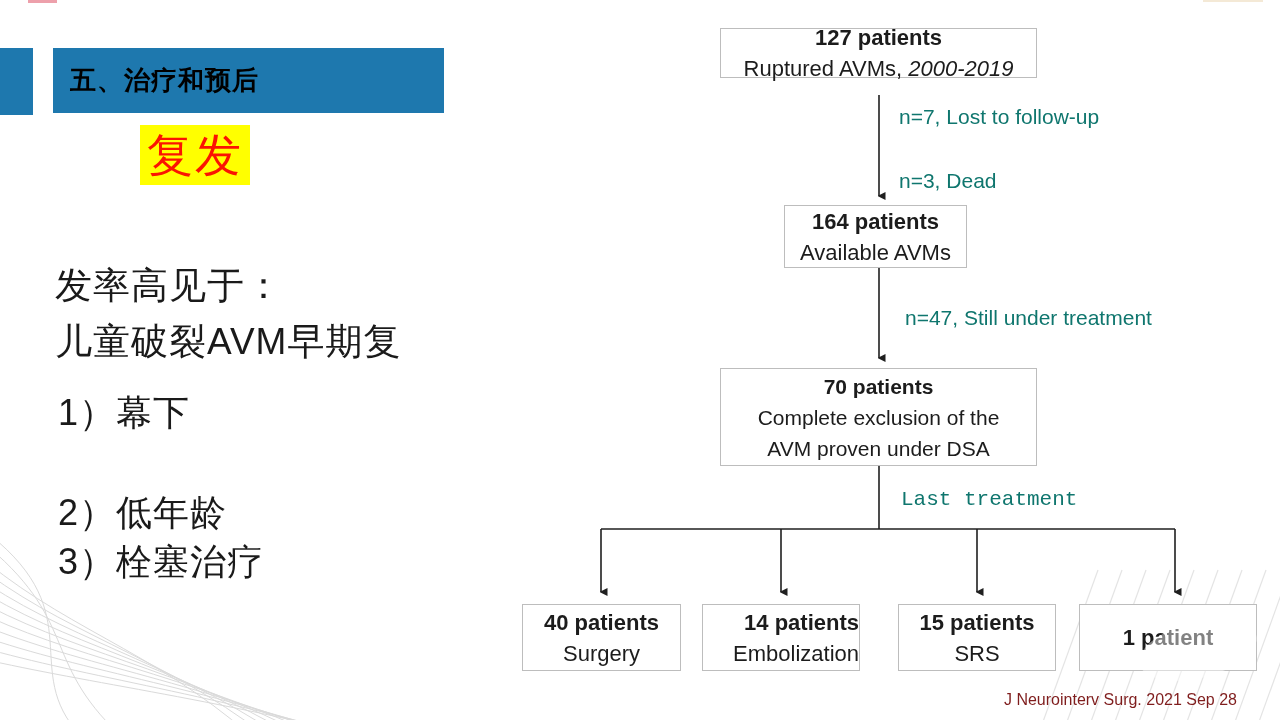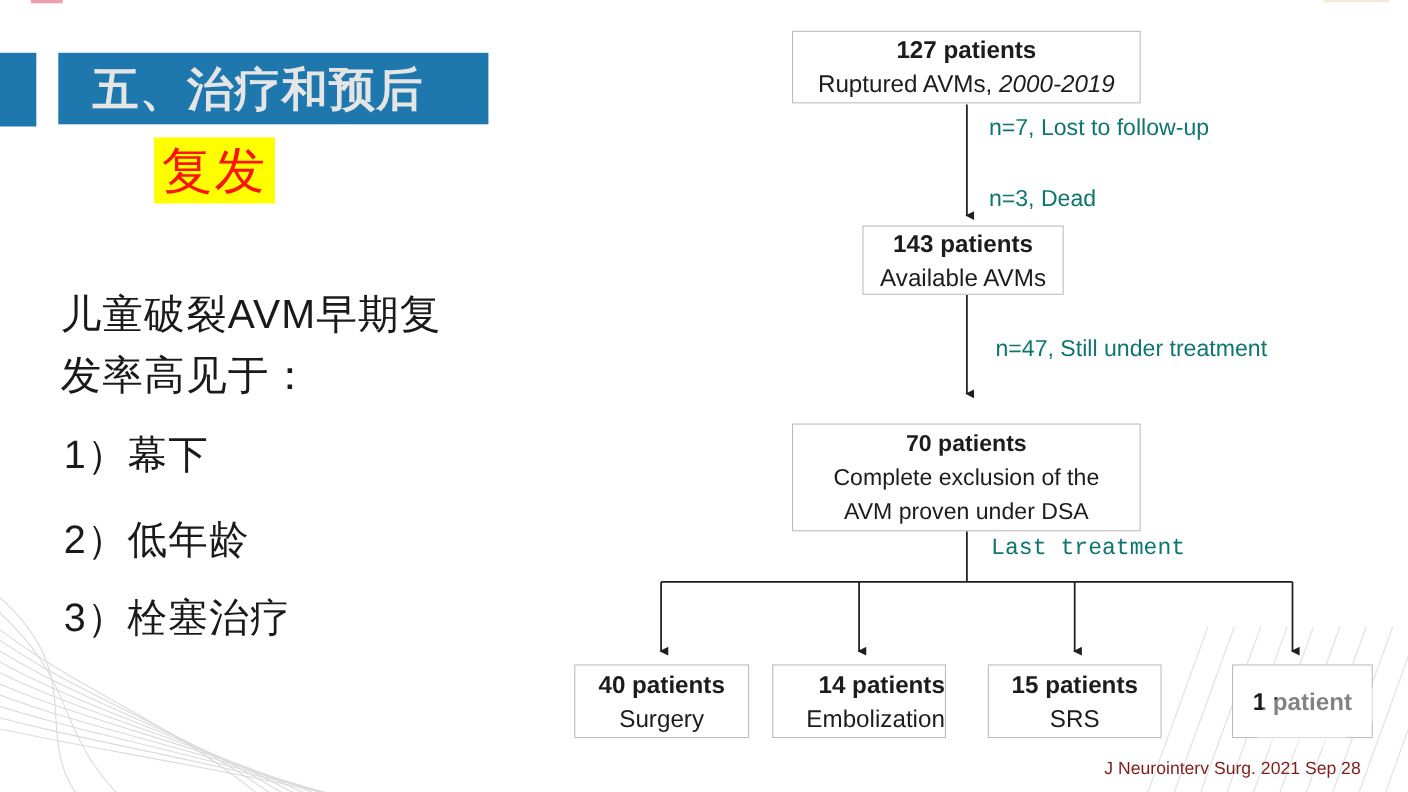--- a/index.html
+++ b/index.html
@@ -9,46 +9,46 @@
     font-family:"Liberation Sans","DejaVu Sans",sans-serif;
   }
   
   .deco-svg{position:absolute;left:0;top:0;width:1280px;height:720px;pointer-events:none;}
   .topleft-pink{position:absolute;left:28px;top:0;width:29px;height:3px;background:#eda0ab;}
   .topright-tan{position:absolute;left:1203px;top:0;width:60px;height:2px;background:#efe0c4;opacity:.7;}
   
   .accent-block{position:absolute;left:0;top:48px;width:33px;height:67px;background:#1e78ae;}
   .banner{
     position:absolute;left:53px;top:48px;width:391px;height:65px;background:#1e78ae;
-    color:#e5e5e5;font-size:42px;font-weight:bold;line-height:65px;padding-left:31px;
+    color:#000000;font-size:26px;font-weight:bold;line-height:65px;padding-left:17px;
     box-sizing:border-box;letter-spacing:1px;
   }
   
   .highlight{
     position:absolute;left:140px;top:125px;background:#ffff00;color:#fb1402;
     font-size:46px;font-weight:normal;line-height:60px;padding:0 7px;letter-spacing:2px;
   }
   
   .body-text{position:absolute;left:55px;top:258px;color:#1a1a1a;font-size:37px;line-height:56px;letter-spacing:1px;}
   .list-item{position:absolute;left:58px;color:#1a1a1a;font-size:36px;line-height:46px;letter-spacing:1px;}
-  .li-1{top:390px;} .li-2{top:468px;} .li-3{top:539px;}
+  .li-1{top:390px;} .li-2{top:490px;} .li-3{top:539px;}
   
   .fbox{
     position:absolute;background:#ffffff;border:1.6px solid #bdbdbd;box-sizing:border-box;
     color:#1c1c1c;text-align:center;display:flex;flex-direction:column;justify-content:center;
   }
   .fbox .b{font-weight:bold;}
-  .box-127{left:720px;top:28px;width:317px;height:66px;font-size:22px;line-height:31px;}
+  .box-127{left:720px;top:28px;width:317px;height:50px;font-size:22px;line-height:31px;}
   .box-117{left:784px;top:205px;width:183px;height:63px;font-size:22px;line-height:31px;}
-  .box-70{left:720px;top:368px;width:317px;height:98px;font-size:21px;line-height:31px;margin-top:17px;}
+  .box-70{left:720px;top:368px;width:317px;height:98px;font-size:21px;line-height:31px;}
   .box-sm{top:604px;height:67px;font-size:22px;line-height:31px;}
   .box-40{left:522px;width:159px;}
   .box-14{left:702px;width:158px;align-items:flex-end;}
   .box-15{left:898px;width:158px;}
-  .box-1{left:1079px;width:128px;margin-left:41px;}
+  .box-1{left:1079px;width:178px;}
   .edge-label{position:absolute;color:#0f766e;font-size:21px;line-height:27px;white-space:nowrap;}
   .el-1{left:899px;top:103px;}
   .el-2{left:899px;top:167px;}
   .el-3{left:905px;top:304px;}
   .el-4{left:901px;top:486px;font-family:Liberation Mono, monospace;}
   
   .watermark{
     position:absolute;left:1138px;top:622px;width:120px;height:56px;
     background:rgba(255,255,255,0.45);border-radius:50%;transform:rotate(-14deg);pointer-events:none;
   }
@@ -92,22 +92,22 @@
 <div class="accent-block"></div>
 <div class="banner">
   <span>五、治疗和预后</span>
 </div>
 
 <div class="highlight">
   <span>复发</span>
 </div>
 
 <div class="body-text">
+  <div>发率高见于：</div>
   <div>儿童破裂AVM早期复</div>
-  <div>发率高见于：</div>
 </div>
 <div class="list-item li-1">1）幕下</div>
 <div class="list-item li-2">2）低年龄</div>
 <div class="list-item li-3">3）栓塞治疗</div>
 
 <svg class="deco-svg" viewBox="0 0 1280 720">
   <defs>
     <marker id="arrow" markerWidth="9" markerHeight="9" refX="4" refY="7.5" orient="auto" markerUnits="userSpaceOnUse">
       <path d="M0,0 L8,0 L4,8 z" fill="#1f1f1f" transform="translate(0,1)"></path>
     </marker>
@@ -126,21 +126,21 @@
 
 <div class="fbox box-127">
   <div class="b">127 patients</div>
   <div><span>Ruptured AVMs, </span><i>2000-2019</i></div>
 </div>
 
 <div class="edge-label el-1">n=7, Lost to follow-up</div>
 <div class="edge-label el-2">n=3, Dead</div>
 
 <div class="fbox box-117">
-  <div class="b">143 patients</div>
+  <div class="b">164 patients</div>
   <div>Available AVMs</div>
 </div>
 
 <div class="edge-label el-3">n=47, Still under treatment</div>
 
 <div class="fbox box-70">
   <div class="b">70 patients</div>
   <div>Complete exclusion of the</div>
   <div>AVM proven under DSA</div>
 </div>

